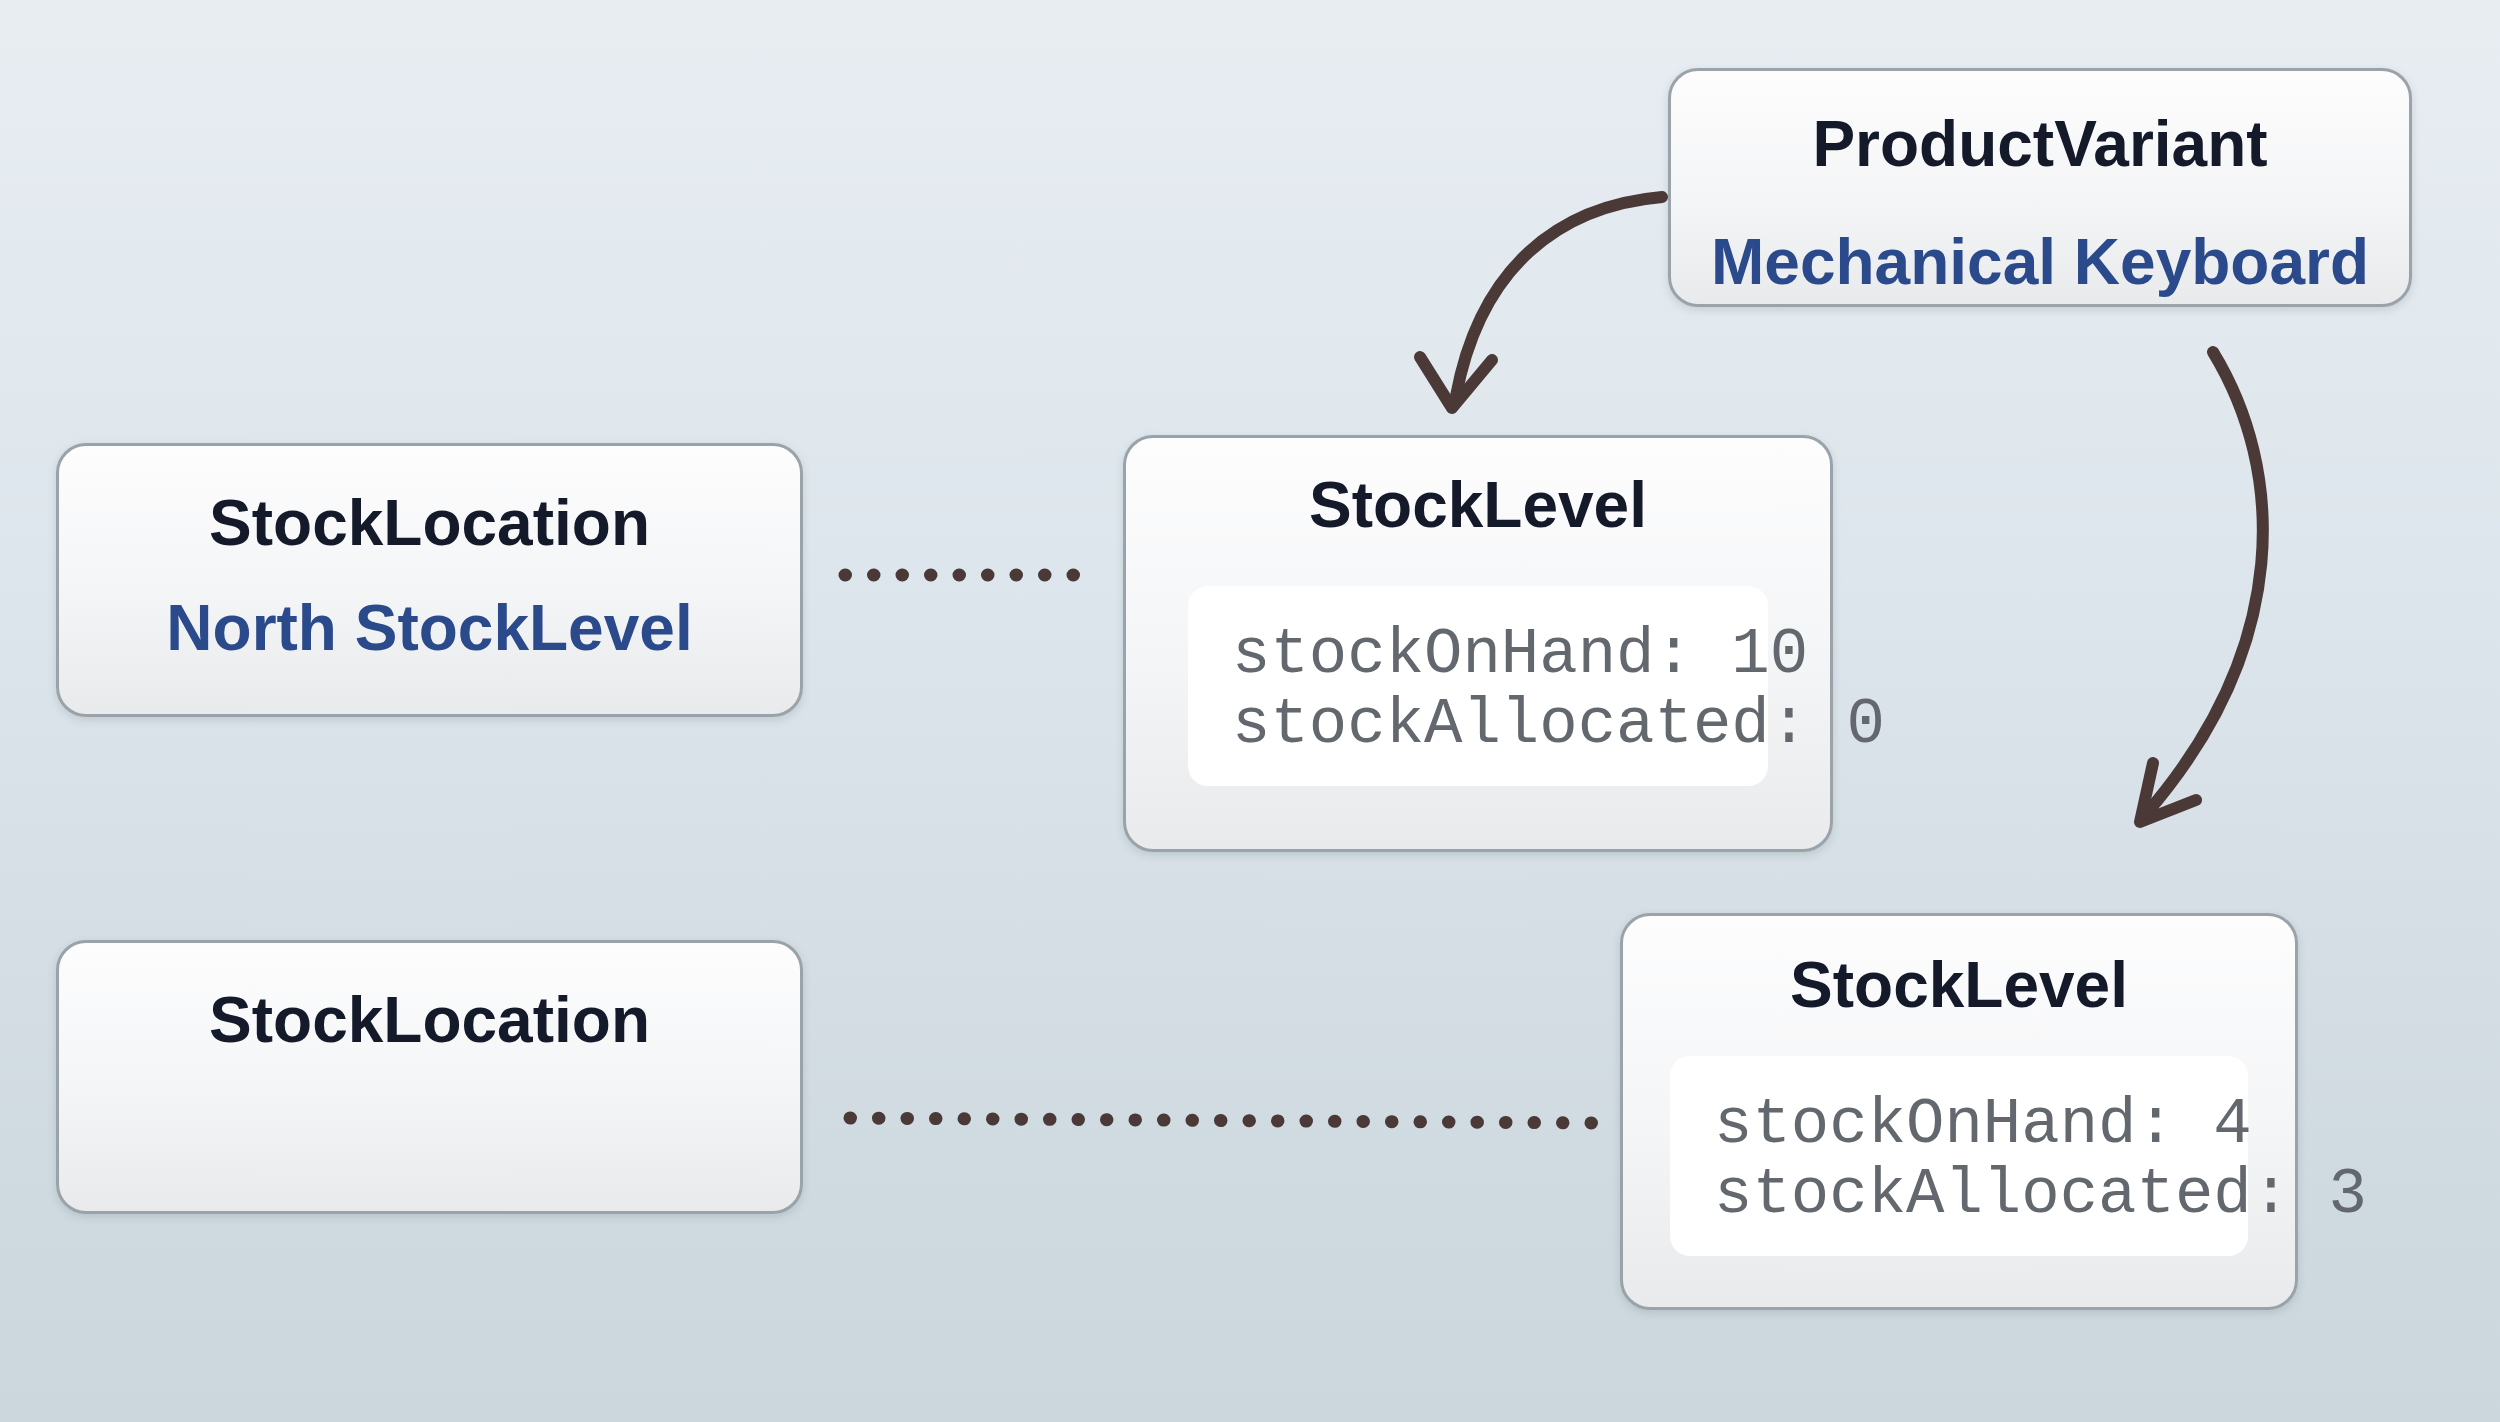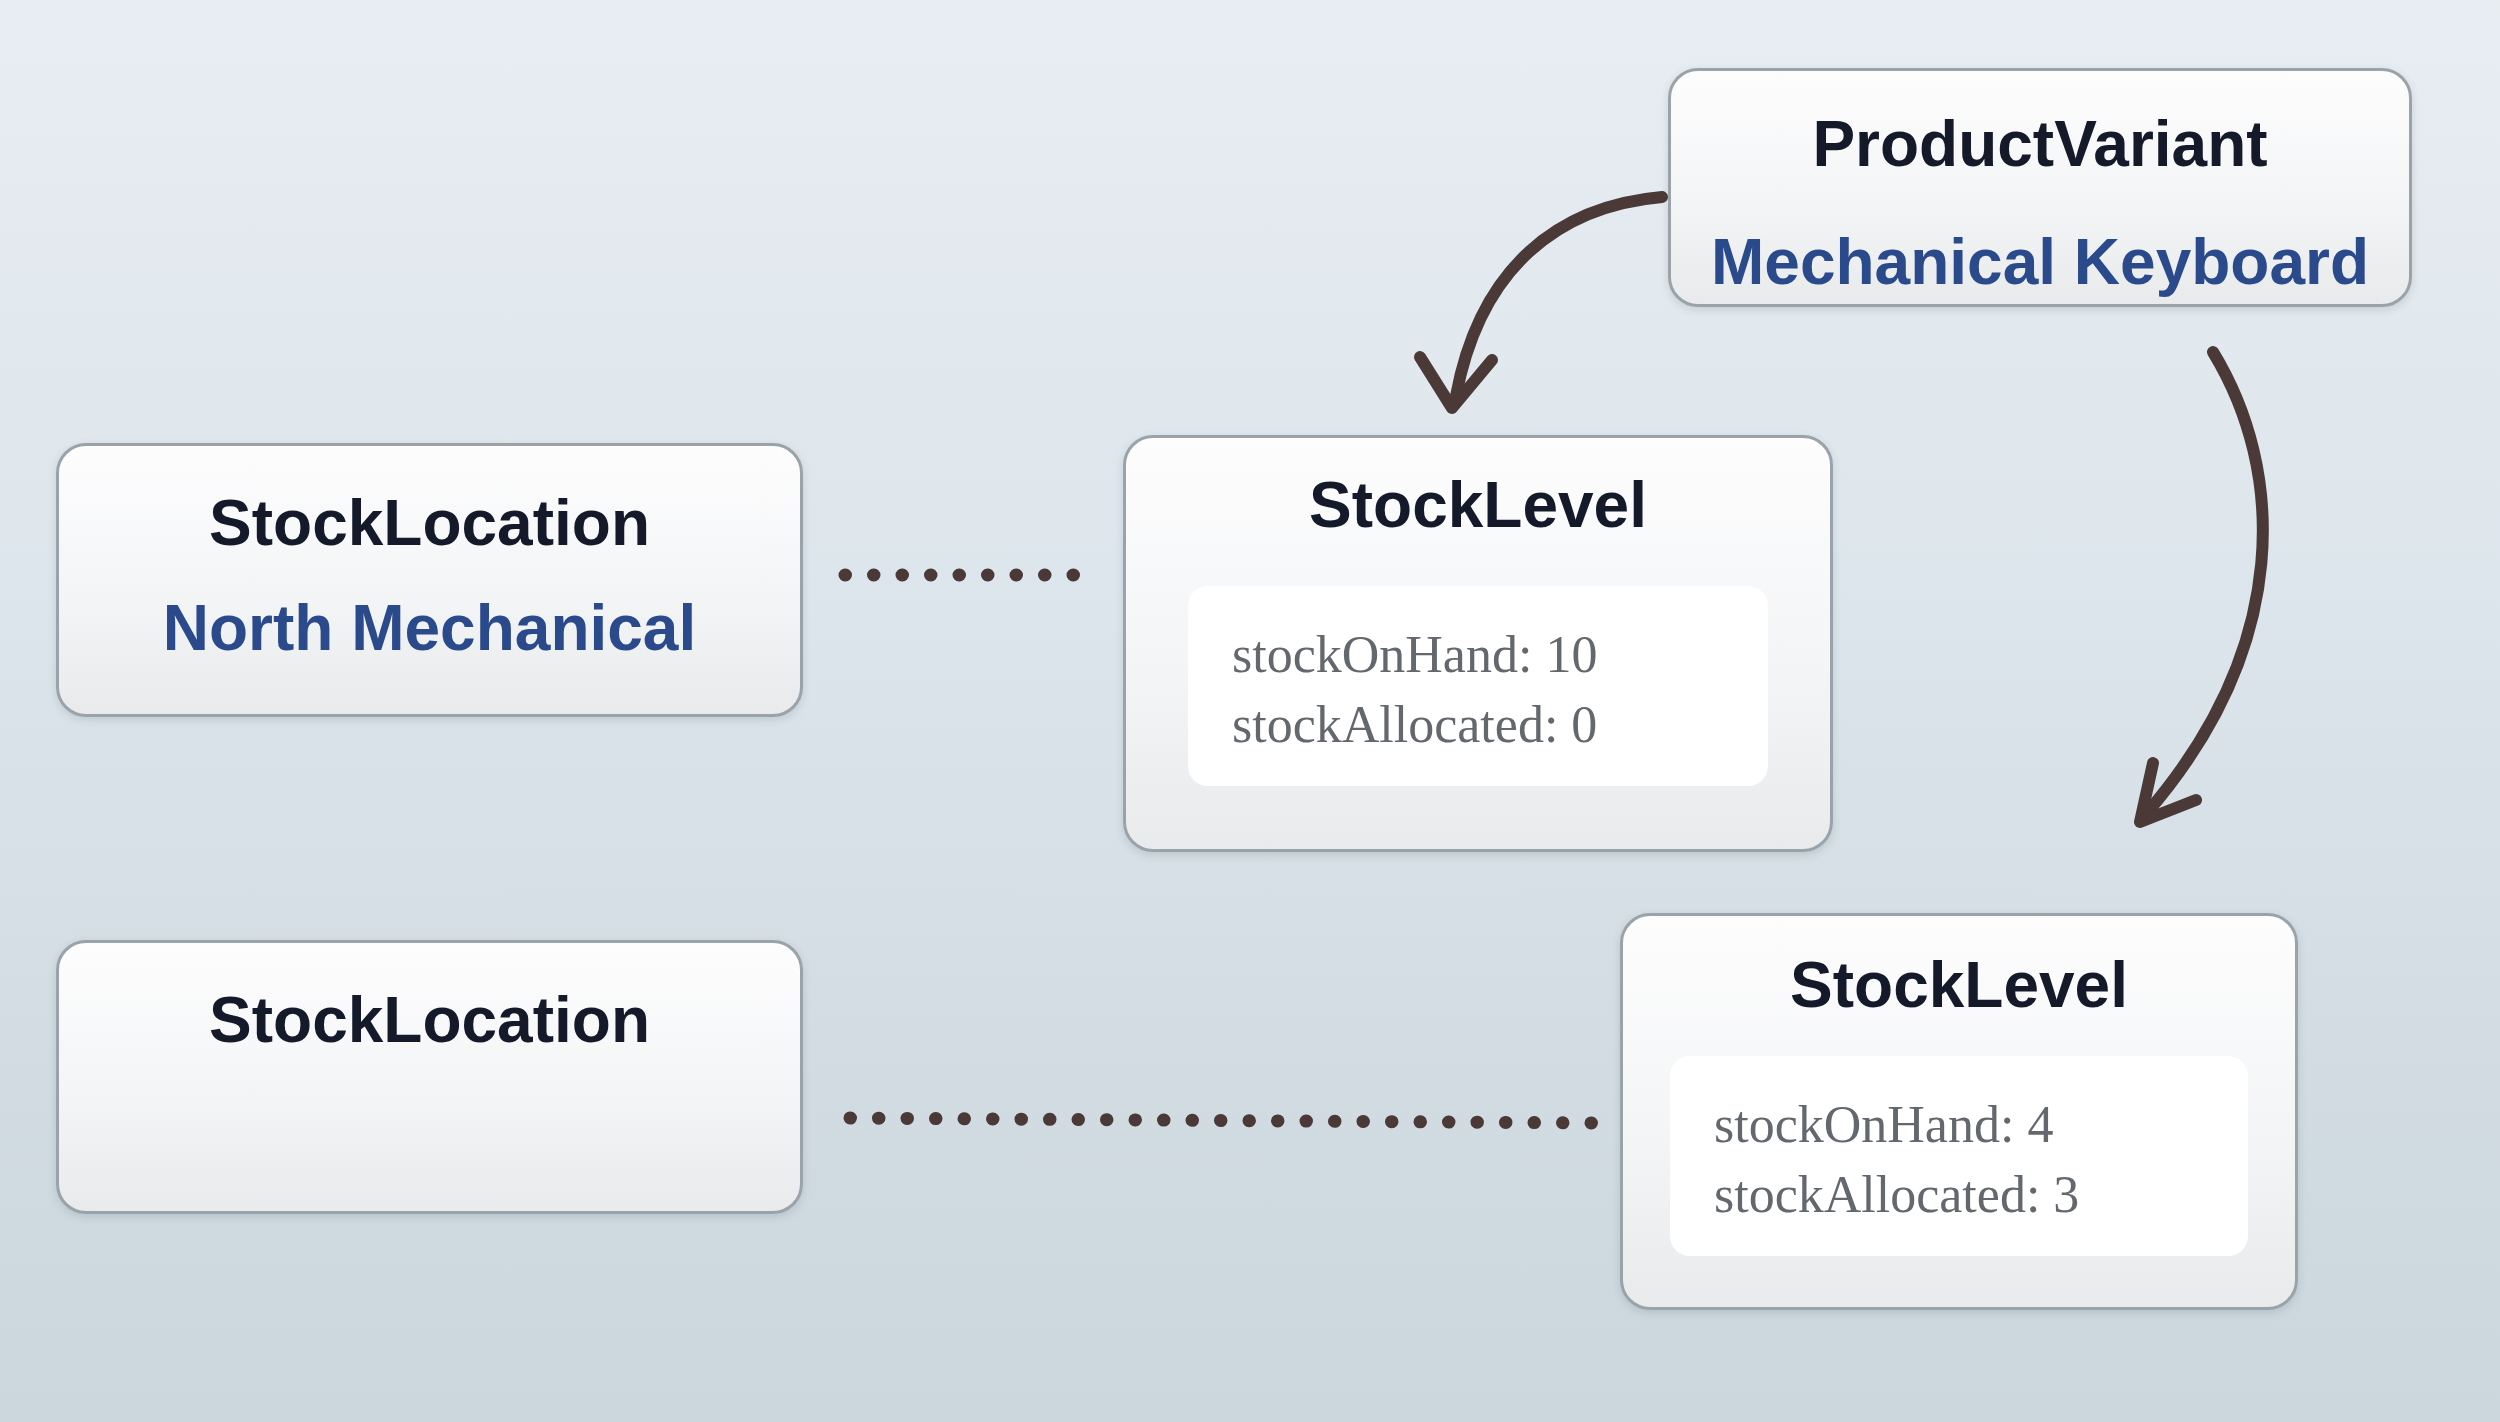--- a/index.html
+++ b/index.html
@@ -75,22 +75,22 @@
     margin-top: 48px;
     width: 580px;
     height: 200px;
     box-sizing: border-box;
     background: #ffffff;
     border-radius: 20px;
     padding: 34px 0 0 44px;
   }
   .node.stock-level-s .fields-panel { margin-top: 38px; width: 578px; }
   .field-line {
-    font-family: Liberation Serif, serif;
-    font-size: 52px;
+    font-family: Liberation Mono, monospace;
+    font-size: 64px;
     line-height: 70px;
     color: var(--field-text, #63686e);
     white-space: pre;
   }
 </style>
 </head>
 <body>
 
 <div class="canvas">
 
@@ -107,21 +107,21 @@
     <line class="dotted-link" x1="850" y1="1118" x2="1592" y2="1123"></line>
   </svg>
 
   <div class="node product-variant">
     <div class="node-title">ProductVariant</div>
     <div class="node-sub">Mechanical Keyboard</div>
   </div>
 
   <div class="node stock-location-n">
     <div class="node-title">StockLocation</div>
-    <div class="node-sub">North Mechanical</div>
+    <div class="node-sub">North StockLevel</div>
   </div>
 
   <div class="node stock-level-n">
     <div class="node-title">StockLevel</div>
     <div class="fields-panel">
       <div class="field-line">stockOnHand: 10</div>
       <div class="field-line">stockAllocated: 0</div>
     </div>
   </div>
 

